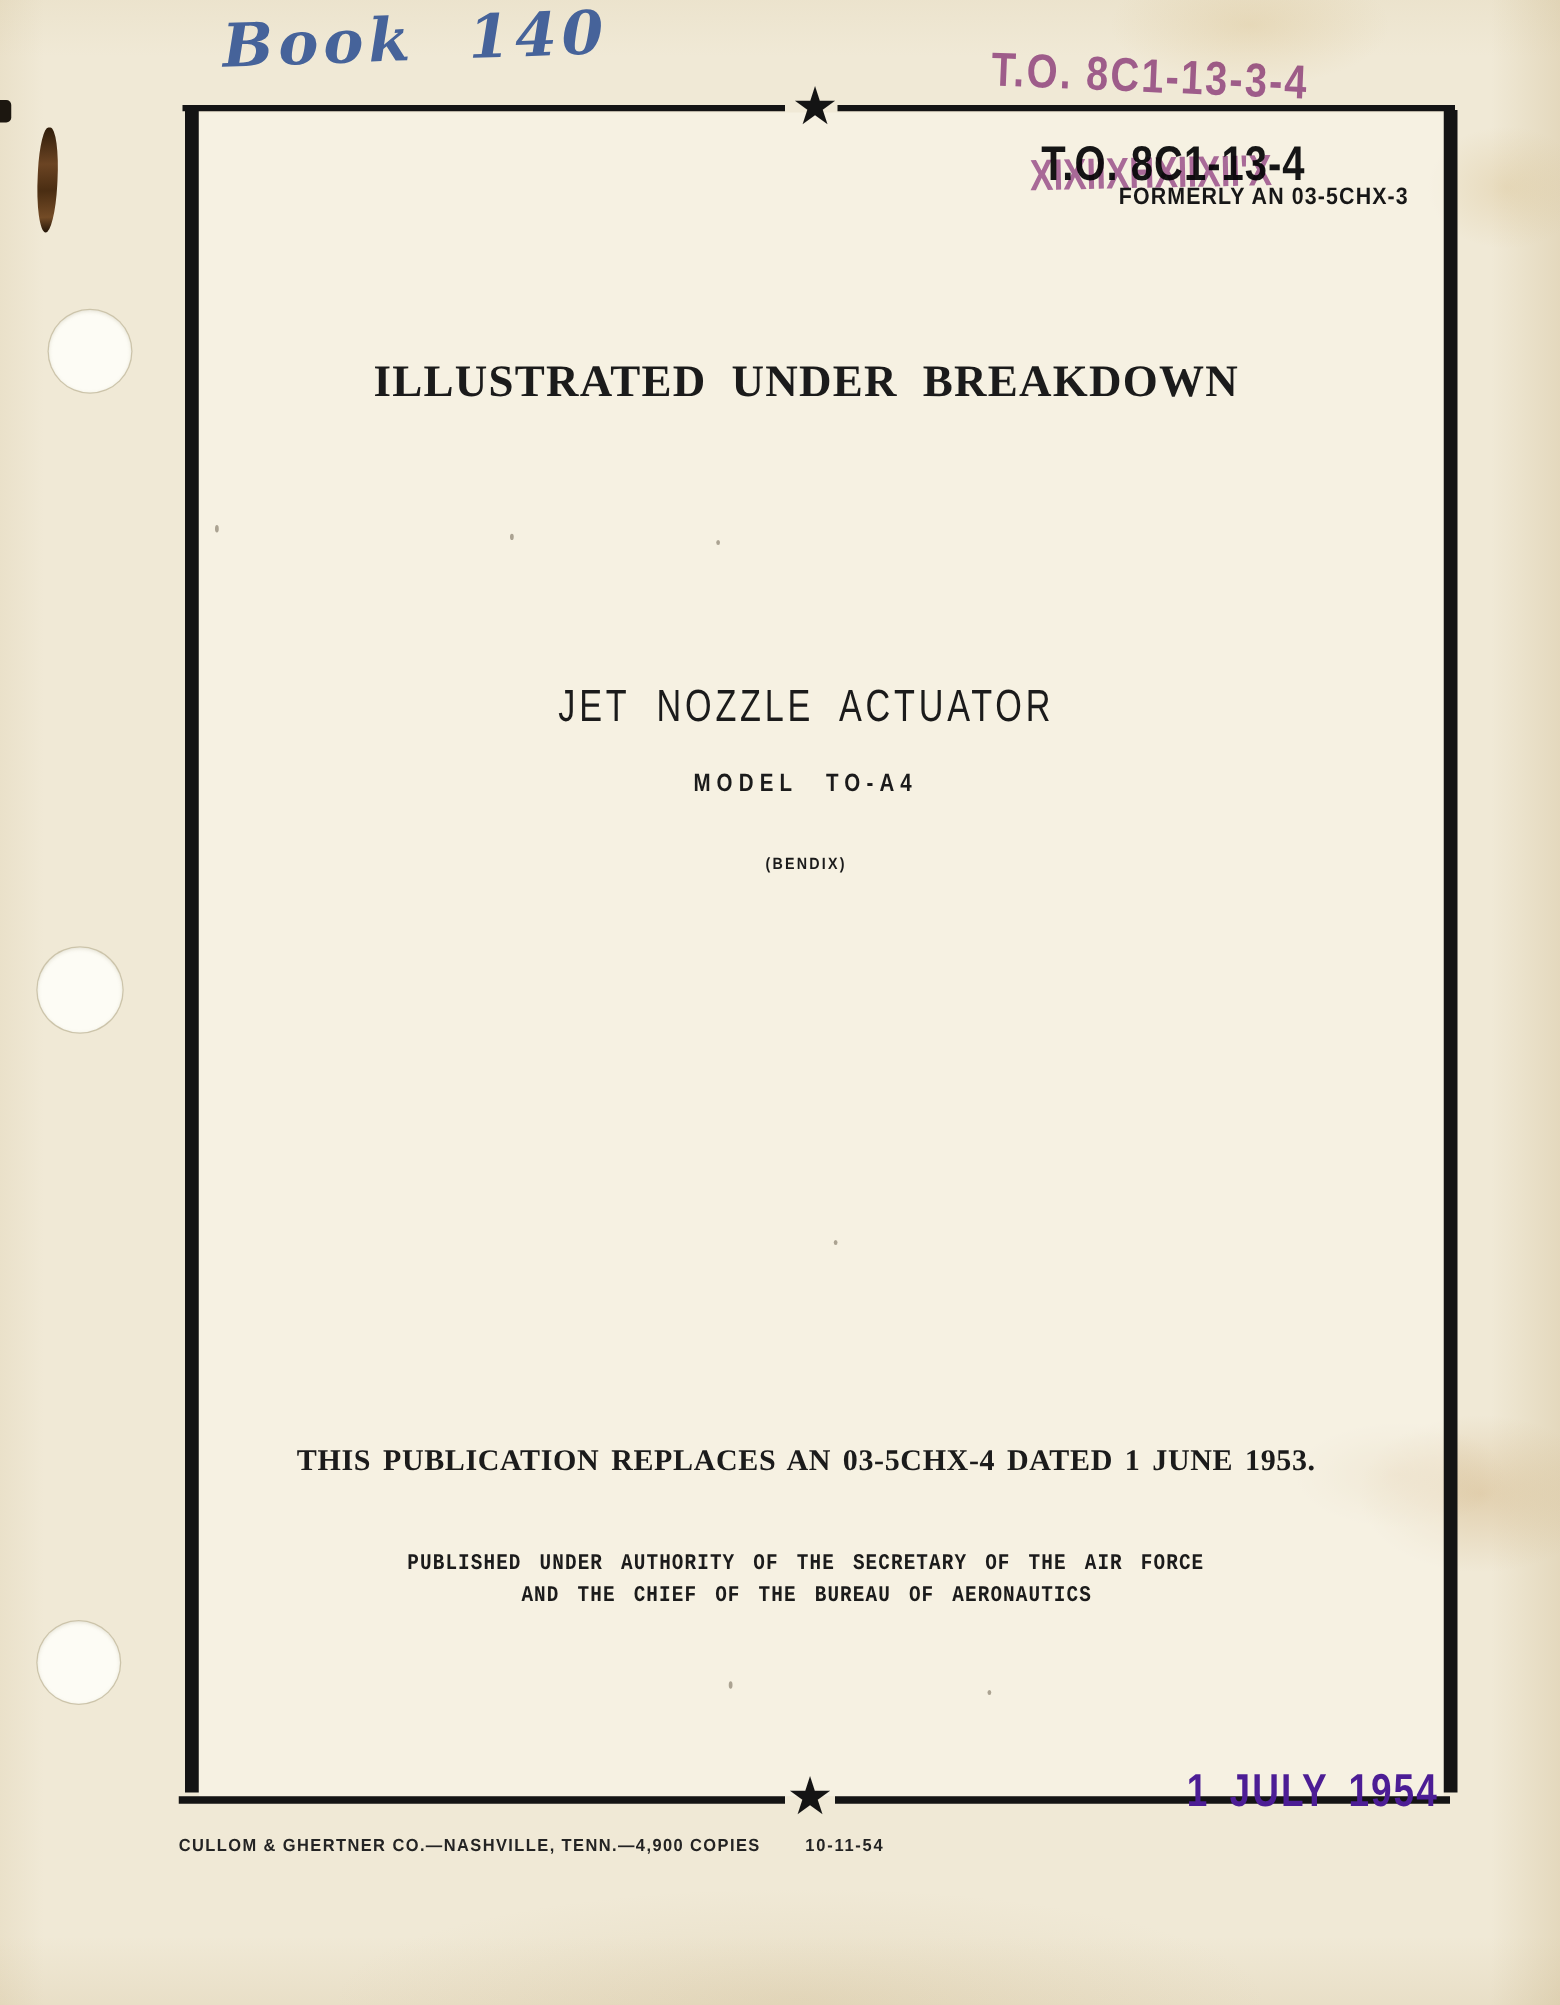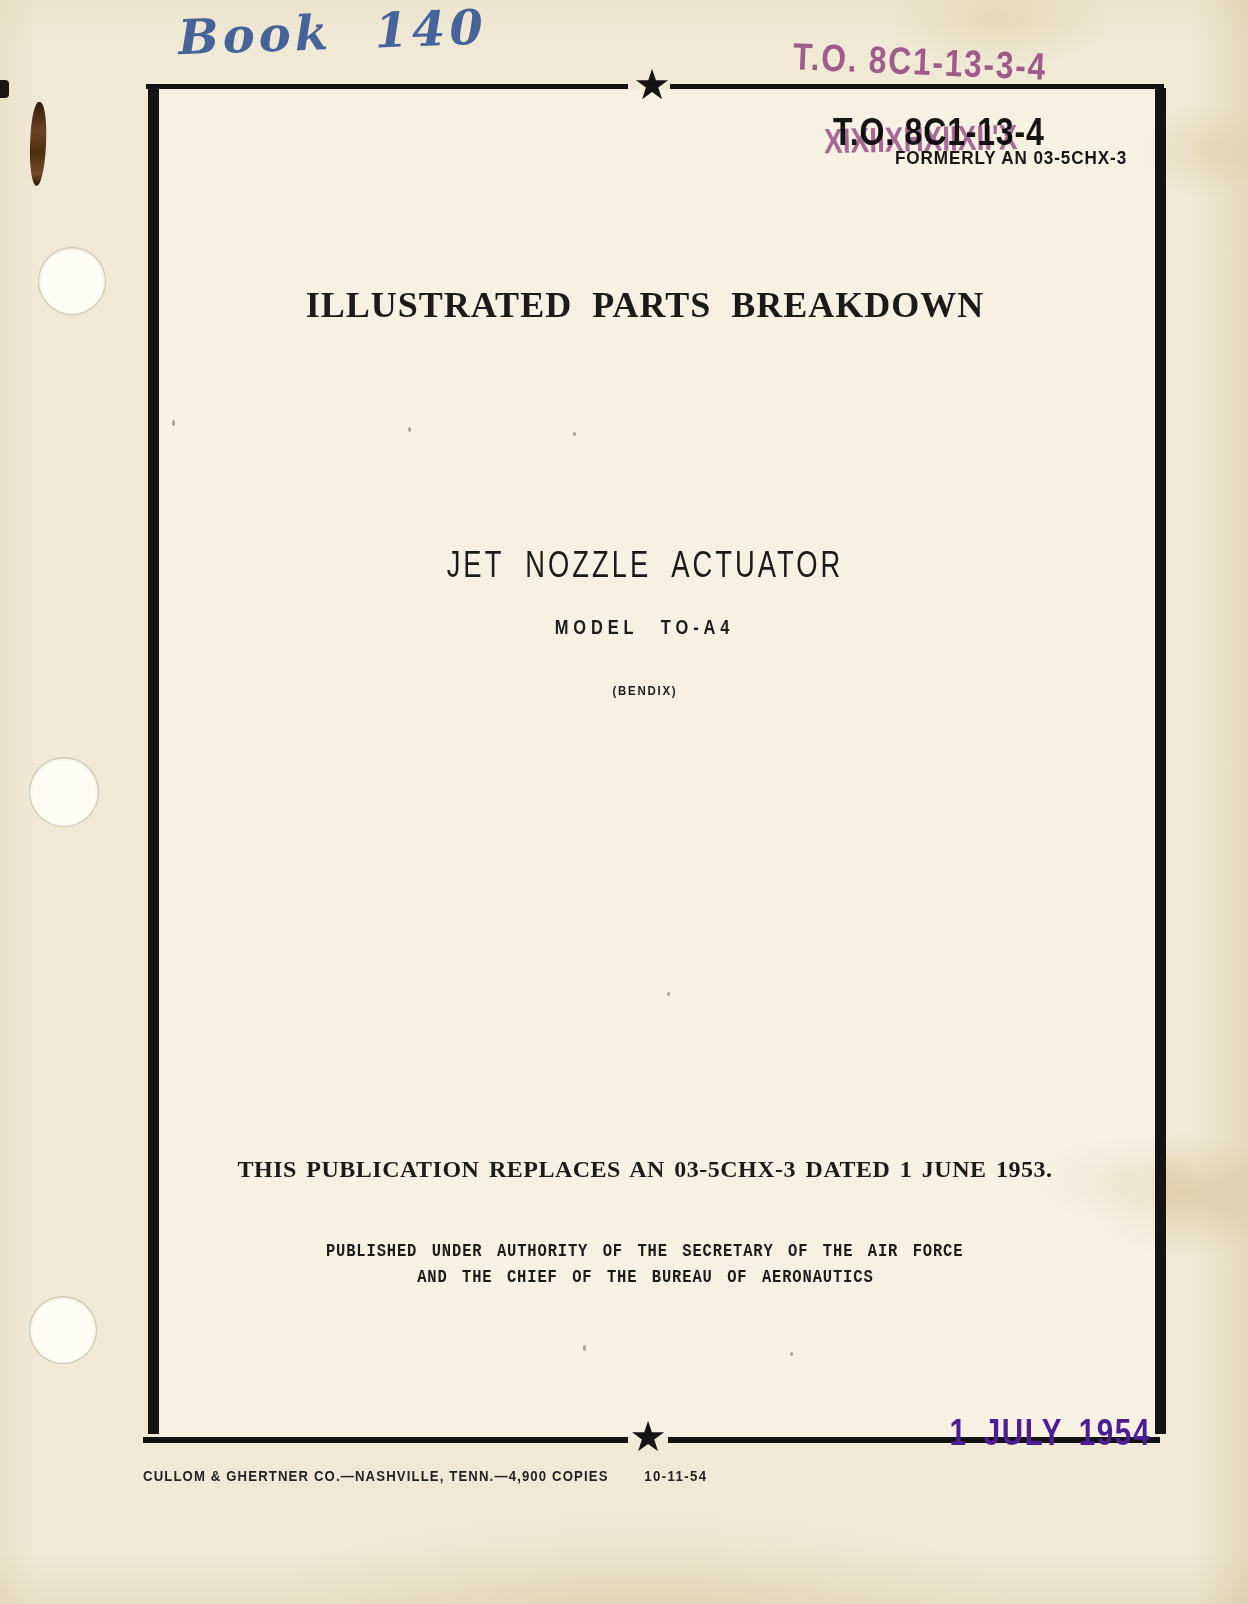--- a/index.html
+++ b/index.html
@@ -222,35 +222,35 @@
 </div>
 
 <div class="abs stamp stamp-crossout">
   <span class="cond">XIXIIXHXIIXII'X</span>
 </div>
 
 <div class="abs formerly">
   <span class="cond">FORMERLY AN 03-5CHX-3</span>
 </div>
 
-<div class="abs centerline doc-type">ILLUSTRATED PARTS BREAKDOWN</div>
+<div class="abs centerline doc-type">ILLUSTRATED UNDER BREAKDOWN</div>
 
 <div class="abs centerline title">
   <span class="cond">JET NOZZLE ACTUATOR</span>
 </div>
 
 <div class="abs centerline model">
   <span class="cond">MODEL TO-A4</span>
 </div>
 
 <div class="abs centerline manufacturer">
   <span class="cond">(BENDIX)</span>
 </div>
 
-<div class="abs centerline replaces">THIS PUBLICATION REPLACES AN 03-5CHX-3 DATED 1 JUNE 1953.</div>
+<div class="abs centerline replaces">THIS PUBLICATION REPLACES AN 03-5CHX-4 DATED 1 JUNE 1953.</div>
 
 <div class="abs centerline authority">
   <span class="cond">PUBLISHED UNDER AUTHORITY OF THE SECRETARY OF THE AIR FORCE</span><br>
   <span class="cond">AND THE CHIEF OF THE BUREAU OF AERONAUTICS</span>
 </div>
 
 <div class="abs printer-line">
   <span>CULLOM &amp; GHERTNER CO.—NASHVILLE, TENN.—4,900 COPIES</span><span class="print-code">10-11-54</span>
 </div>
 

